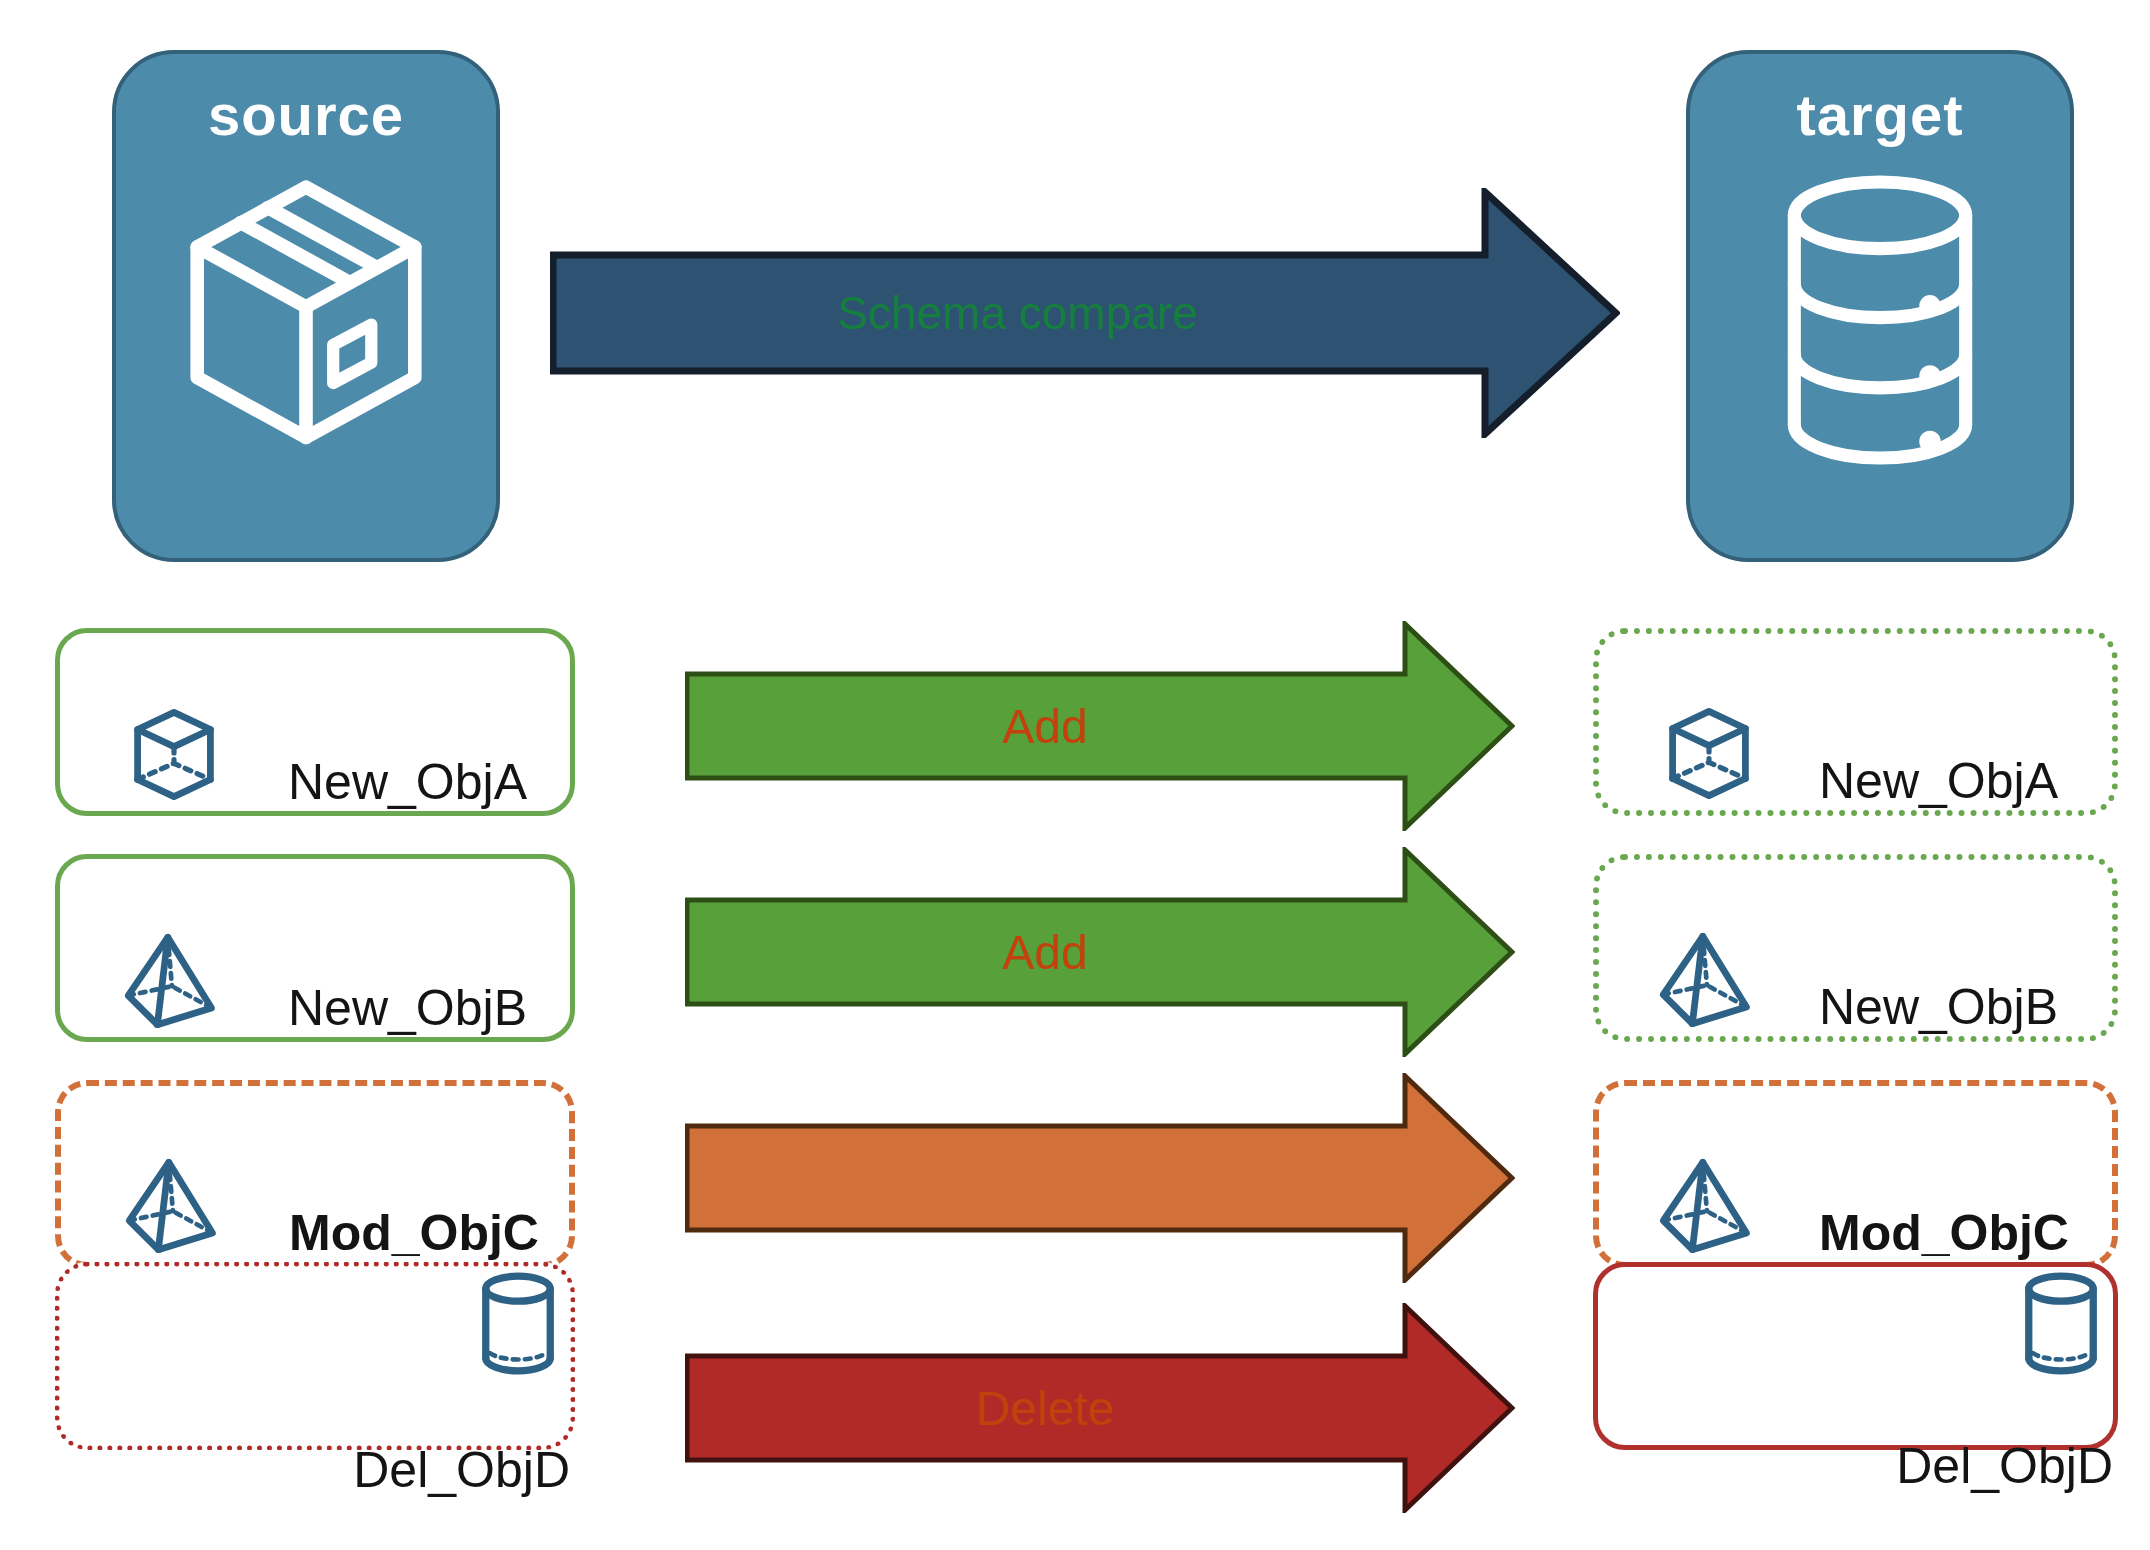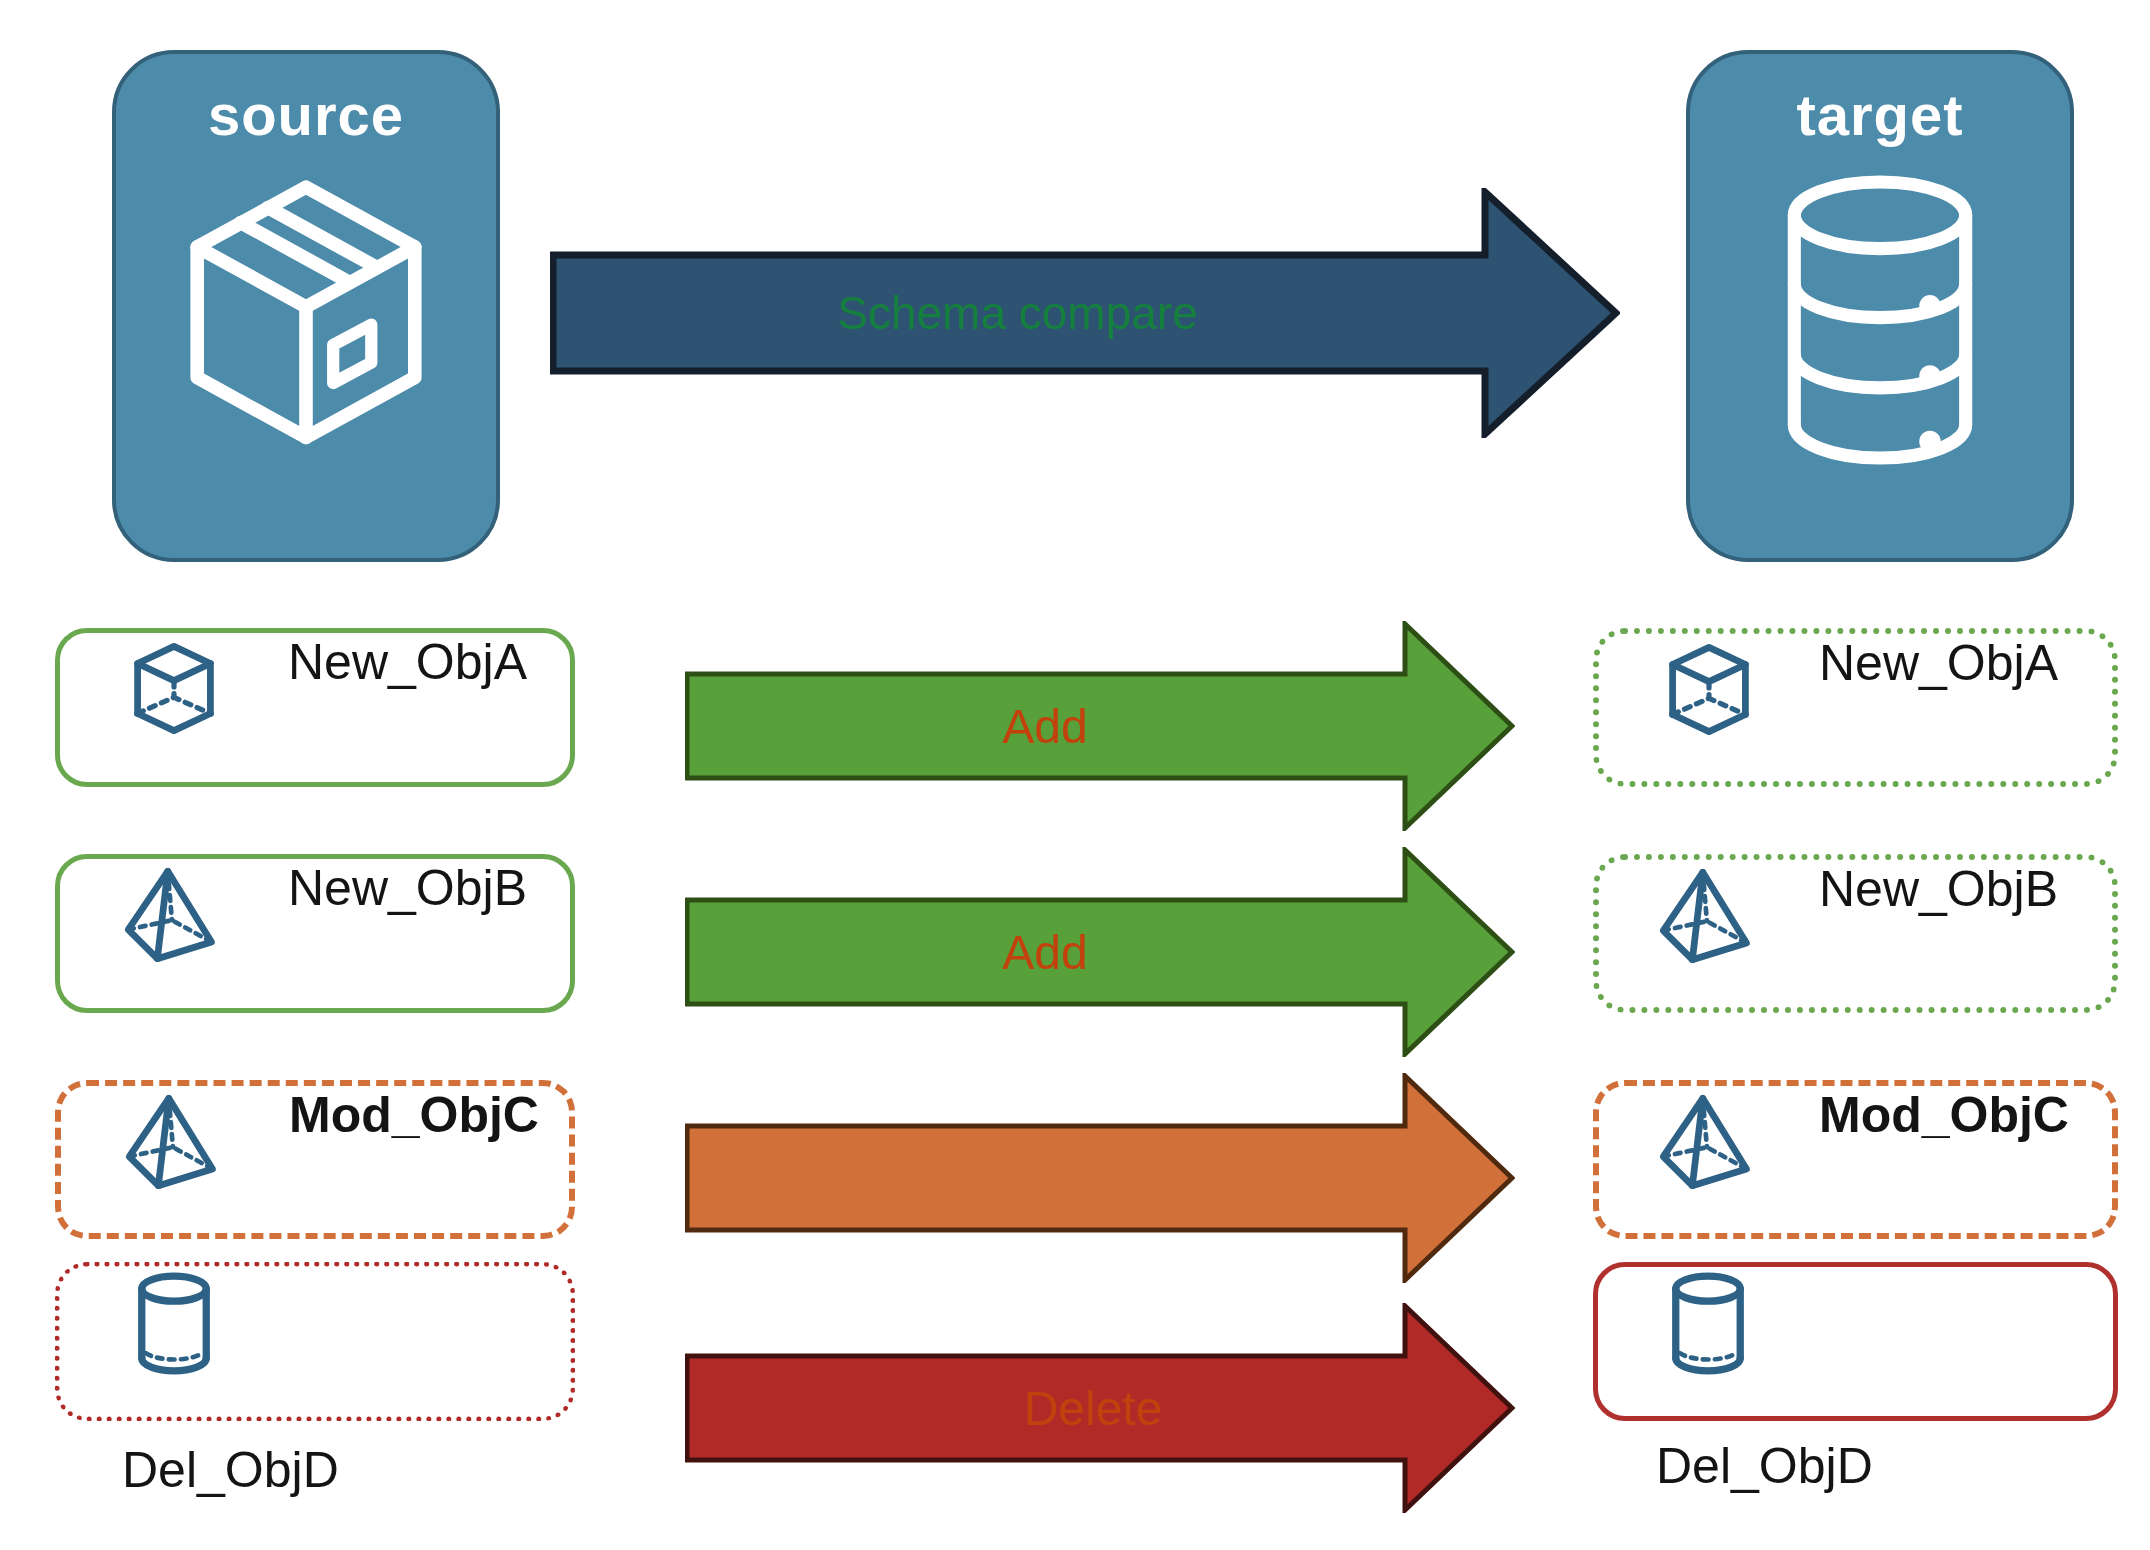--- a/index.html
+++ b/index.html
@@ -22,22 +22,22 @@
   
   .compare-arrow { position:absolute; left:550px; top:188px; }
   .compare-label {
     position:absolute; left:550px; top:255px; width:935px; height:116px;
     display:flex; align-items:center; justify-content:center;
     color:#15803d; font-size:46px;
   }
 
   
   .obj-box {
-    position:absolute; height:159px; box-sizing:border-box; background:#ffffff;
-    border-radius:32px; display:flex; align-items:flex-start;
+    position:absolute; height:188px; box-sizing:border-box; background:#ffffff;
+    border-radius:32px; display:flex; align-items:flex-end;
   }
   .obj-left  { left:55px;   width:520px; padding-left:62px; gap:62px; }
   .obj-right { left:1593px; width:525px; padding-left:58px; gap:58px; }
   .r0 { top:628px; } .r1 { top:854px; } .r2 { top:1080px;font-weight:bold; } .r3 { top:1262px;flex-direction:column; }
 
   .b-green-solid  { border:5px solid  #6aa84f; }
   .b-green-dotted { border:6px dotted #6aa84f; }
   .b-orange-dashed{ border:6px dashed #d2703a; }
   .b-red-dotted   { border:5px dotted #b02a28; }
   .b-red-solid    { border:5px solid  #b0302e; }
@@ -45,21 +45,21 @@
   .obj-icon  { width:104px; height:112px; flex:0 0 auto; }
   .obj-label { font-size:50px; color:#141414; white-space:nowrap; }
 
   .row-arrow { position:absolute; left:685px; }
   .a0 { top:621px; } .a1 { top:847px; } .a2 { top:1073px; } .a3 { top:1303px; }
   .row-arrow-label {
     position:absolute; left:685px; width:720px; height:104px;
     display:flex; align-items:center; justify-content:center;
     color:#c2410c; font-size:48px;
   }
-  .l0 { top:674px; } .l1 { top:900px; } .l2 { top:1126px; } .l3 { top:1356px;padding-left:48px; }
+  .l0 { top:674px; } .l1 { top:900px; } .l2 { top:1126px; } .l3 { top:1356px; }
 
   .arrow-add    { fill:#58a039; stroke:#2d4e15; }
   .arrow-update { fill:#d2703a; stroke:#4f2a0e; }
   .arrow-delete { fill:#b22a27; stroke:#40120f; }
 </style>
 </head>
 <body>
 
 <svg width="0" height="0" style="position:absolute" aria-hidden="true">
   <defs>

